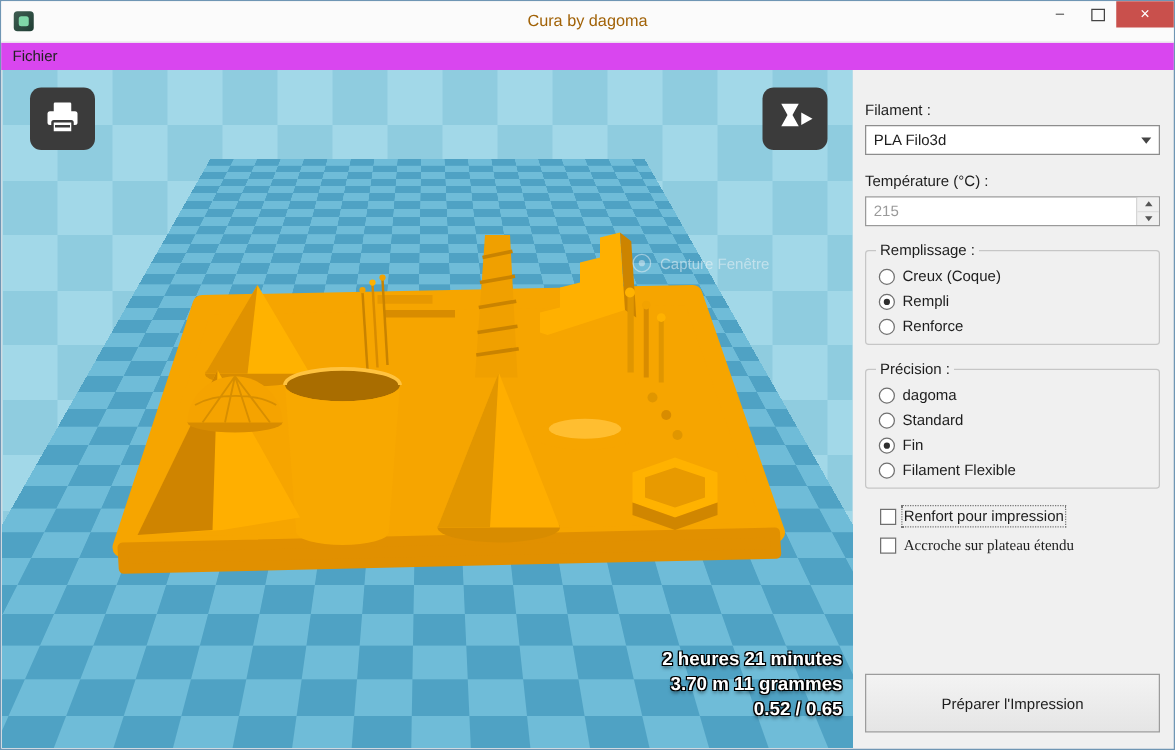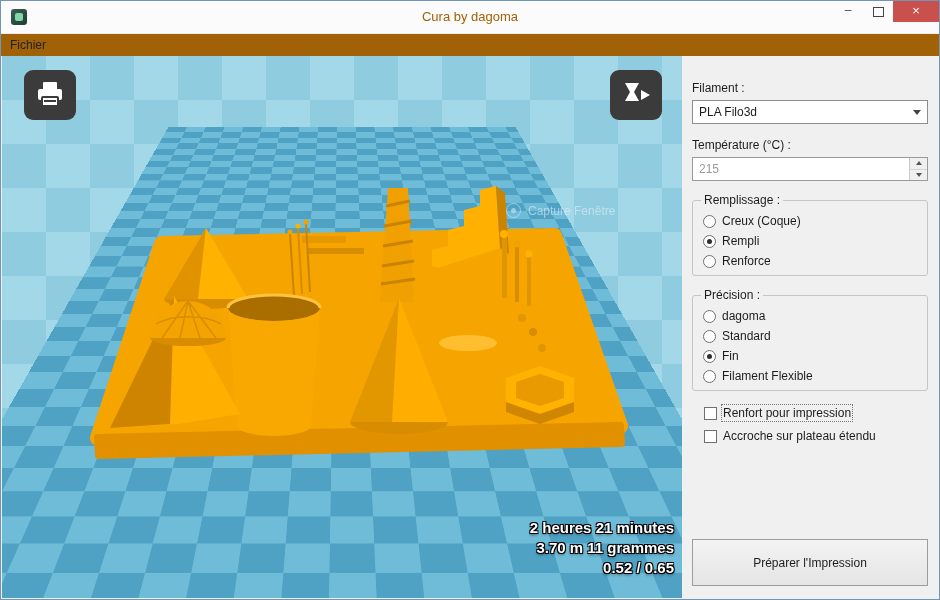--- a/index.html
+++ b/index.html
@@ -12,21 +12,21 @@
     background:linear-gradient(135deg,#3f5e52,#1f3d33);display:flex;align-items:center;justify-content:center;}
   .app-icon i{width:8px;height:8px;background:#7fd7a8;border-radius:2px;display:block;}
   .title{text-align:center;line-height:32px;font-size:13px;color:#a16207;}
   .win-controls{position:absolute;top:0;right:0;display:flex;height:21px;}
   .win-btn{width:30px;height:21px;line-height:19px;text-align:center;font-size:12px;color:#444;cursor:default;}
   .win-btn.max{display:flex;align-items:center;justify-content:center;}
   .max-glyph{width:9px;height:8px;border:1px solid #444;display:block;background:#fbfbfb;}
   .win-btn.close{width:46px;background:#c9504c;color:#fff;font-size:13px;}
 
   
-  .menubar{height:22px;background:#a16207;font-size:12px;color:#222;display:flex;align-items:center;}
+  .menubar{height:22px;background:#d946ef;font-size:12px;color:#222;display:flex;align-items:center;}
   .menu-item{padding:0 9px;height:22px;line-height:22px;}
 
   
   .content{position:absolute;top:55px;left:1px;right:1px;bottom:1px;display:flex;}
   .viewport{width:680px;position:relative;overflow:hidden;background:#8ccbdf;flex:none;}
   .sky{position:absolute;inset:0;
     background:repeating-conic-gradient(#a2d8e8 0% 25%, #8fccdf 0% 50%) 0 0 / 88px 88px;}
   .floor{position:absolute;left:-25%;bottom:-120px;width:150%;height:2200px;
     background:repeating-conic-gradient(#6fbcd8 0% 25%, #4fa2c4 0% 50%) 0 0 / 110px 110px;
     transform-origin:50% 100%;transform:perspective(700px) rotateX(38deg);}
@@ -64,21 +64,21 @@
   .tri-up{width:0;height:0;border-left:3px solid transparent;border-right:3px solid transparent;border-bottom:4px solid #555;}
   .tri-down{width:0;height:0;border-left:3px solid transparent;border-right:3px solid transparent;border-top:4px solid #555;}
 
   fieldset.group{border:1px solid #c6c6c6;border-radius:3px;margin:12px 0 0 0;padding:1px 8px 7px 8px;}
   fieldset.group legend{font-size:12px;padding:0 3px;color:#1d1d1d;}
   .radio-row{display:flex;align-items:center;gap:6px;margin:6px 0 0 2px;cursor:pointer;}
   .radio{width:13px;height:13px;border-radius:50%;border:1px solid #707070;background:#fff;
     position:relative;flex:none;box-sizing:border-box;}
   .radio.checked::after{content:"";position:absolute;inset:3px;border-radius:50%;background:#2e2e2e;}
   .check-row{display:flex;align-items:center;gap:6px;margin:15px 0 0 12px;cursor:pointer;}
-  .check-row + .check-row{margin-top:9px;}
+  .check-row + .check-row{margin-top:9px;font-family:Liberation Serif, serif;}
   .checkbox{width:13px;height:13px;border:1px solid #707070;background:#fff;flex:none;box-sizing:border-box;}
   .clabel.focus-dotted{outline:1px dotted #777;outline-offset:1px;}
 
   .prepare{margin-top:auto;height:47px;width:100%;background:linear-gradient(#f3f3f3,#e5e5e5);
     border:1px solid #9c9c9c;font-size:12px;color:#1d1d1d;font-family:"Liberation Sans",sans-serif;cursor:pointer;}
 </style>
 </head>
 <body>
 
 <div class="window">

